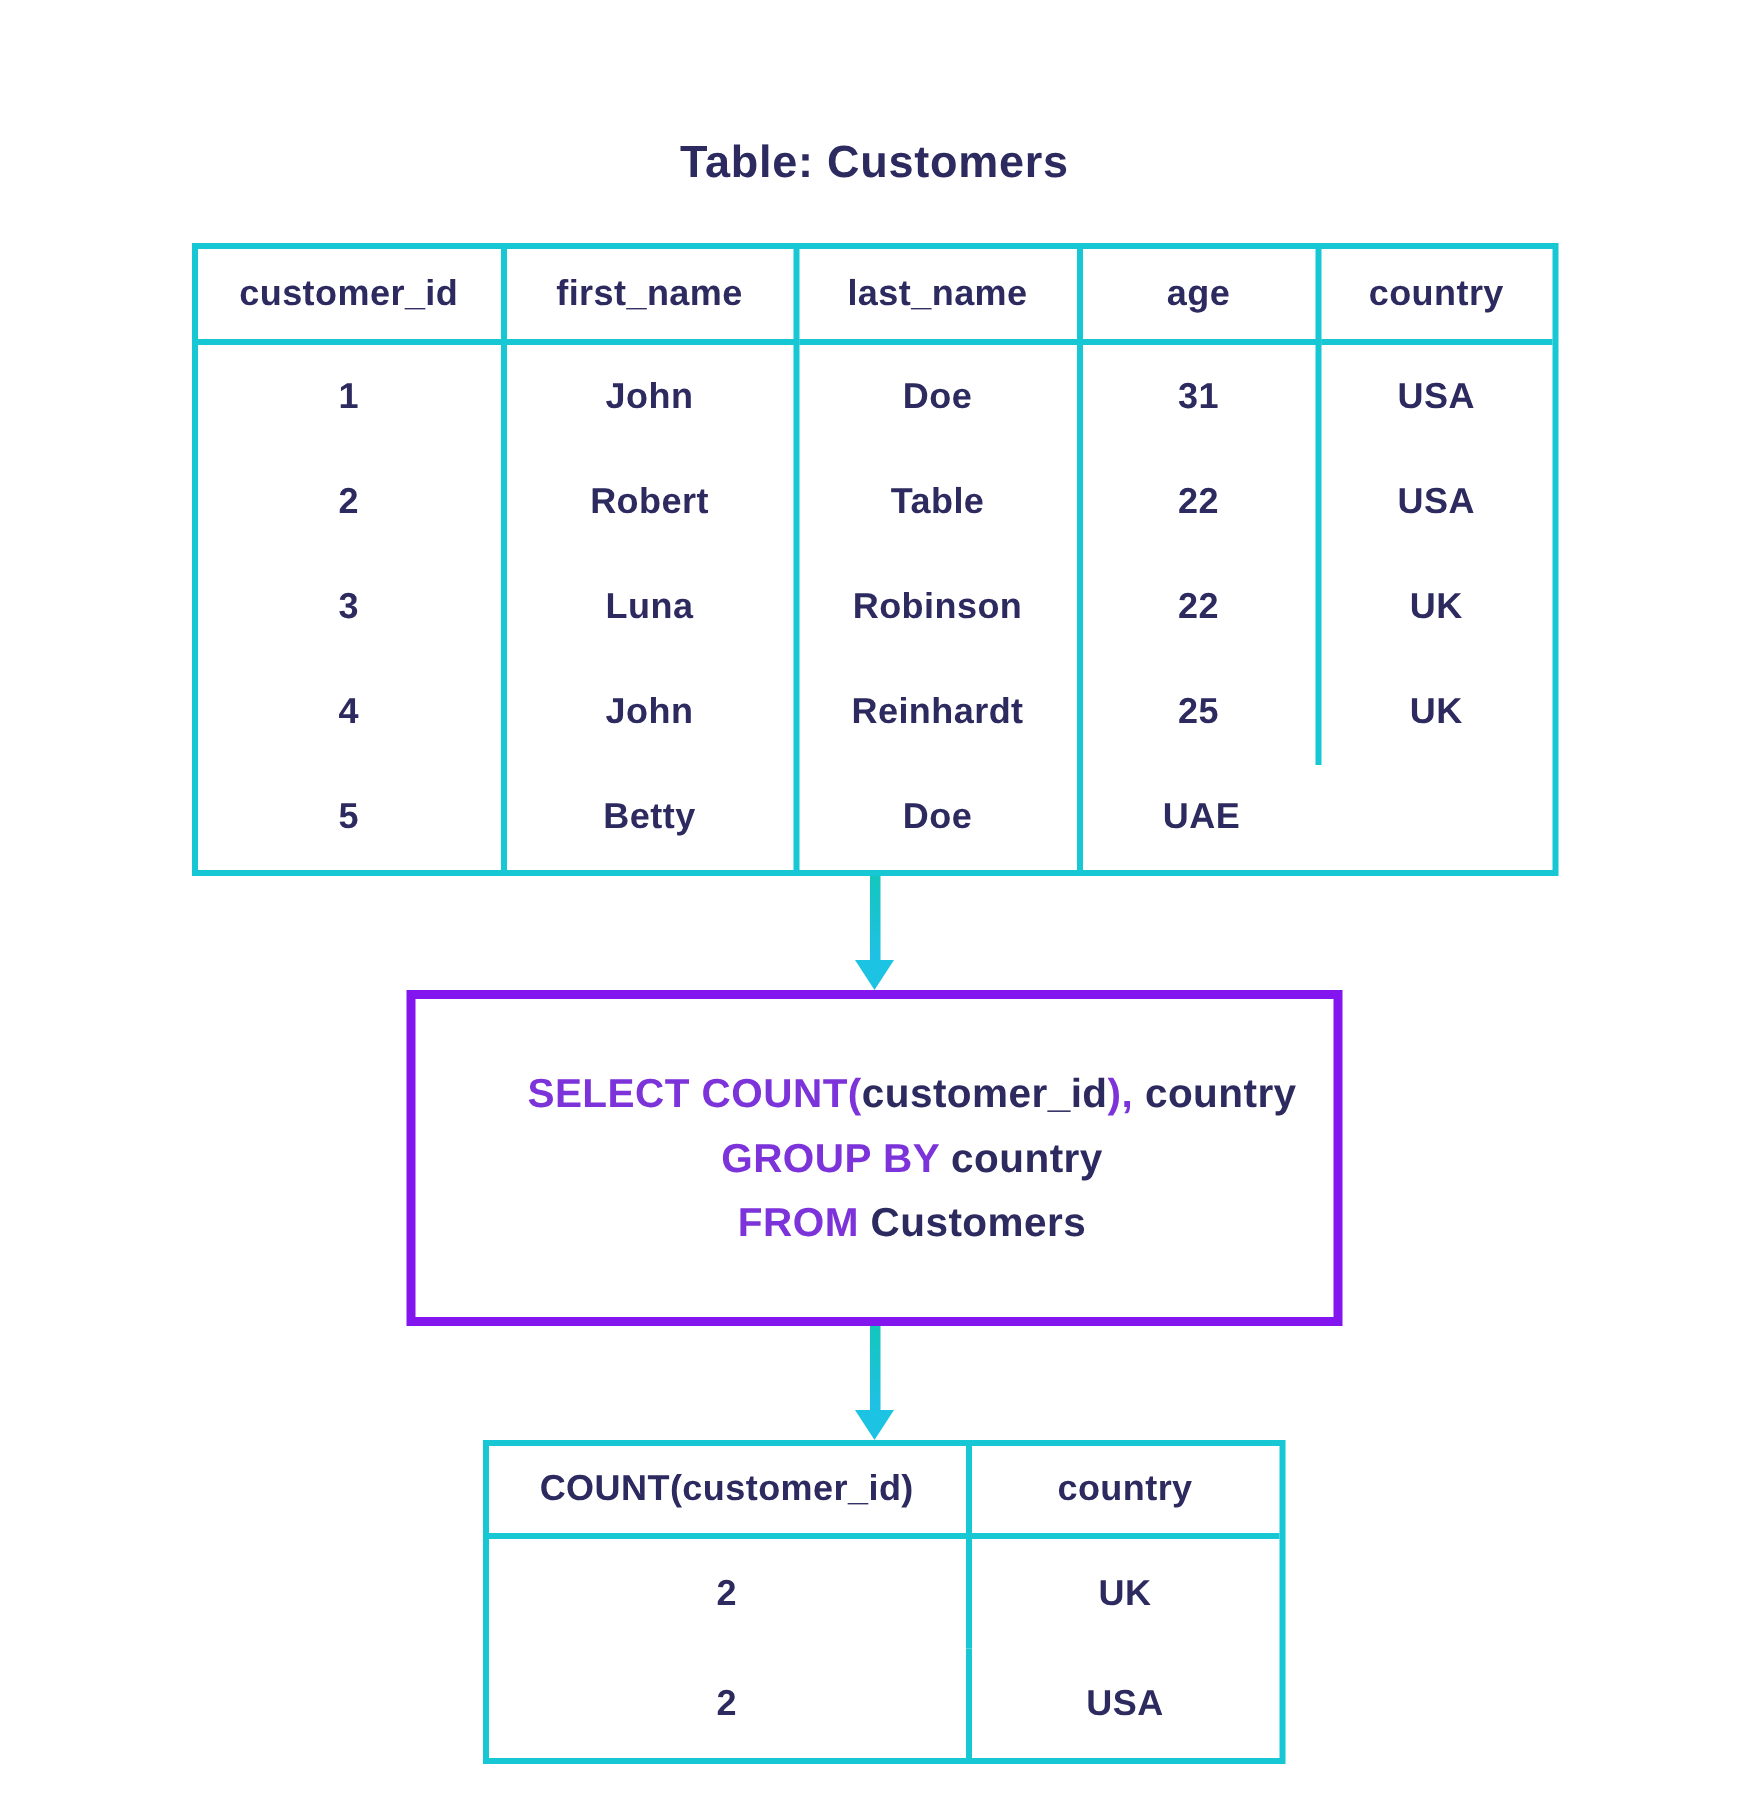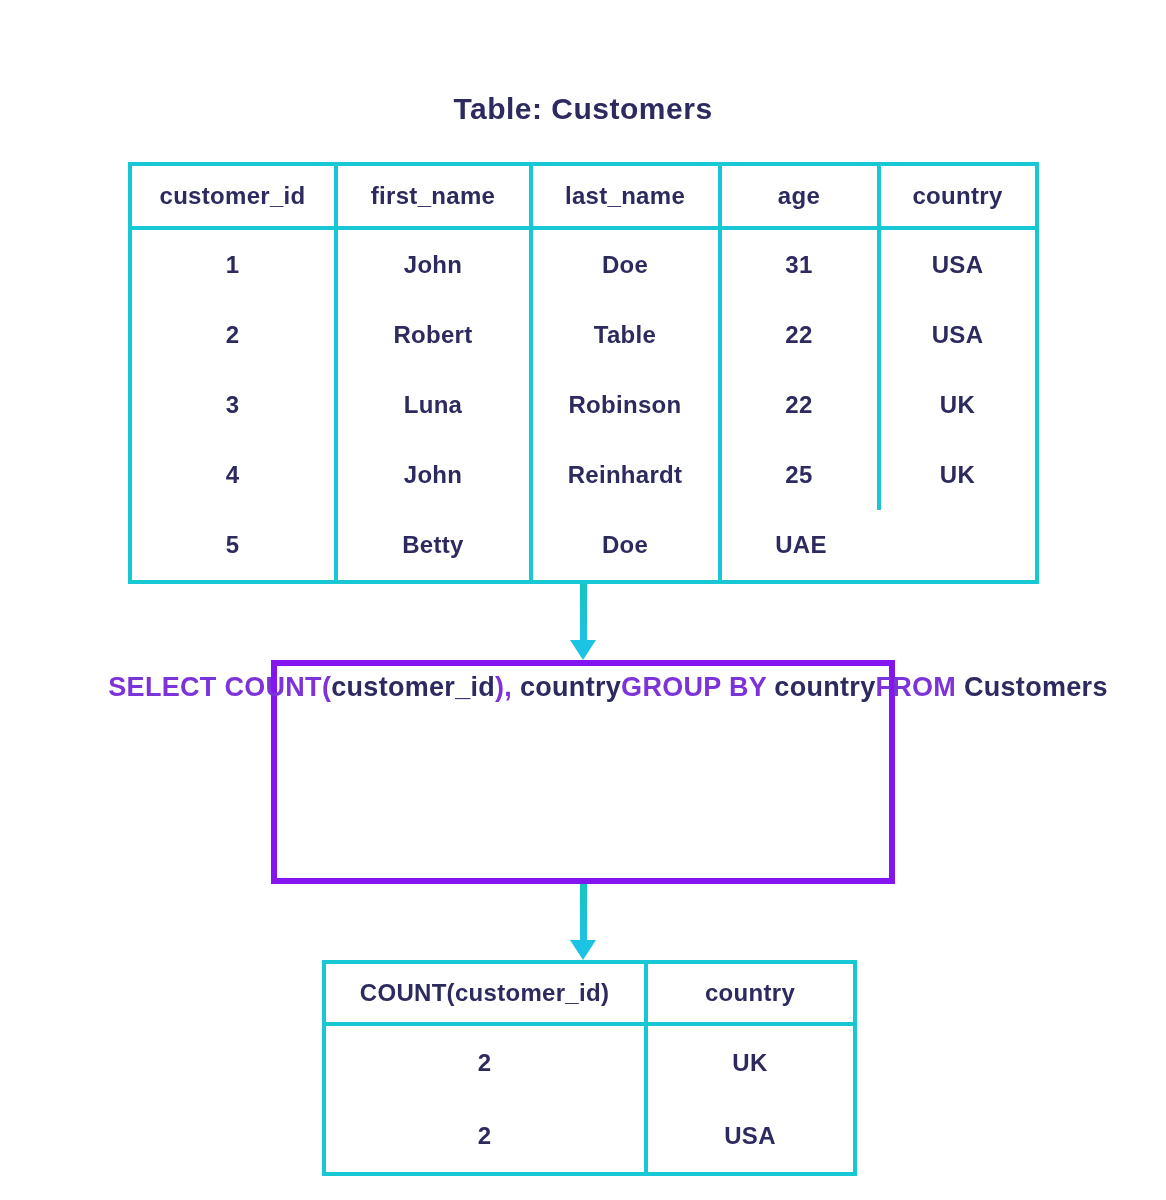--- a/index.html
+++ b/index.html
@@ -67,23 +67,24 @@
     border-left: 13px solid transparent;
     border-right: 13px solid transparent;
     border-top: 20px solid #1cc3e2;
   }
   
   .query-box {
     width: 624px;
     height: 224px;
     border: 6px solid var(--purple-border);
     display: flex;
-    flex-direction: row;
+    flex-direction: column;
     justify-content: center;
     padding-left: 50px;
+    text-align: center;
   }
   .qline {
     font-size: 27px;
     line-height: 43px;
     white-space: pre;
     letter-spacing: 0.3px;
   }
   .seg-keyword { color: var(--keyword-purple); }
   .seg-plain { color: var(--navy); }
   

